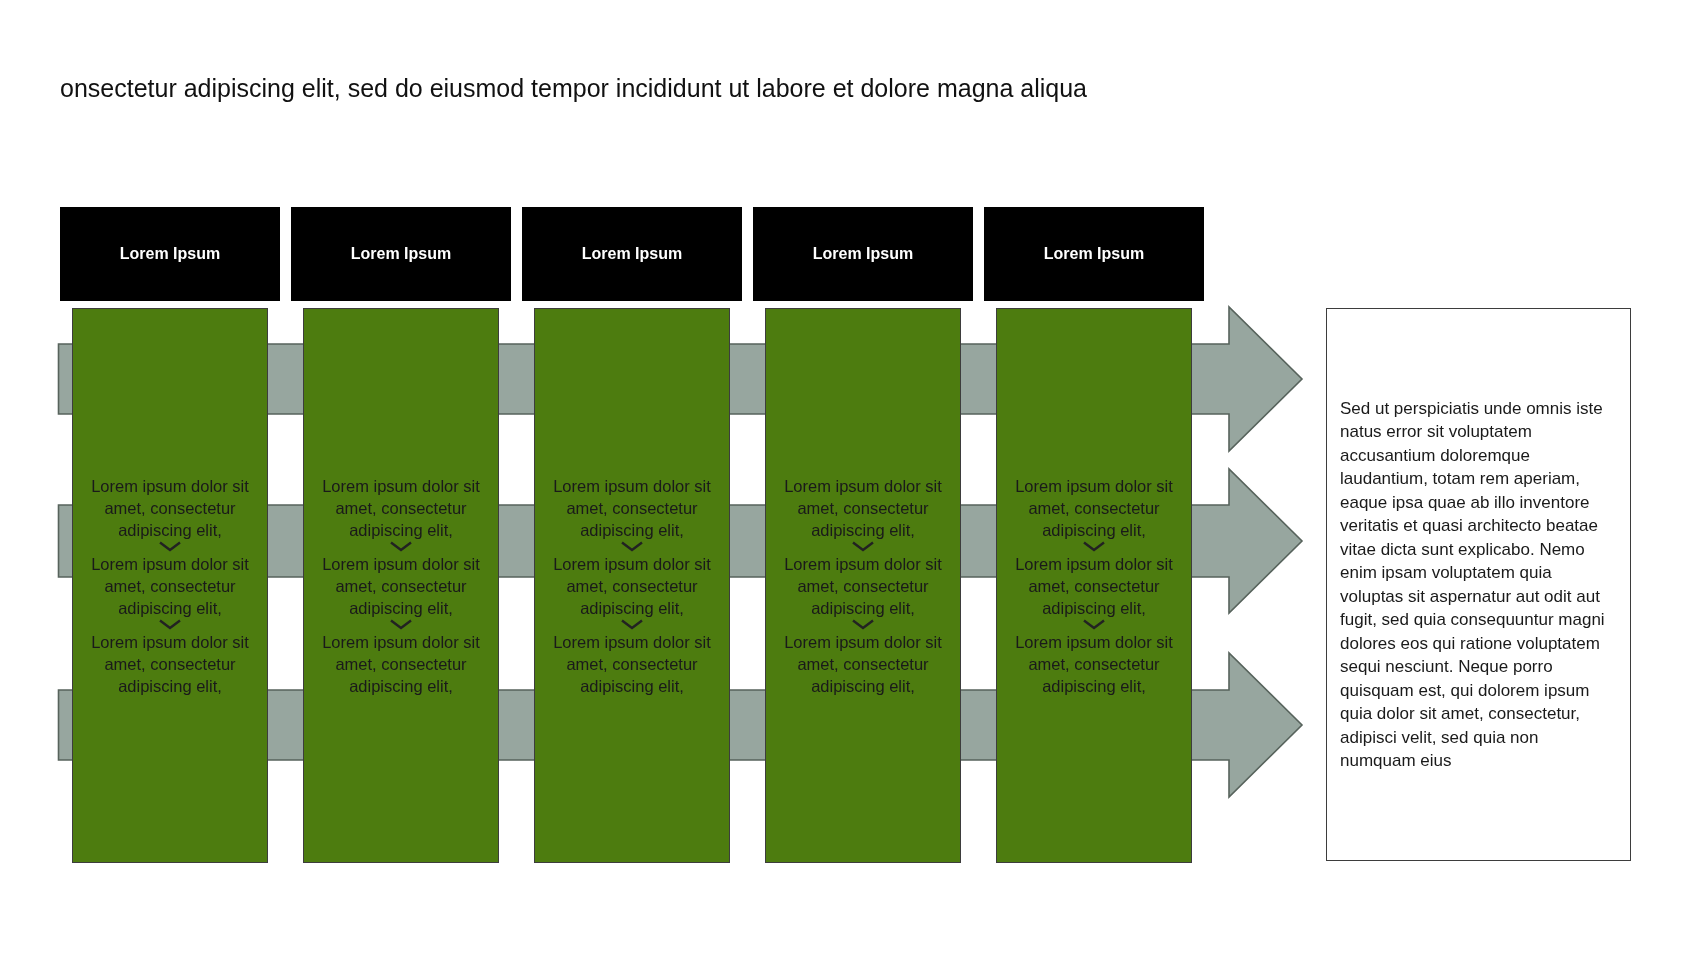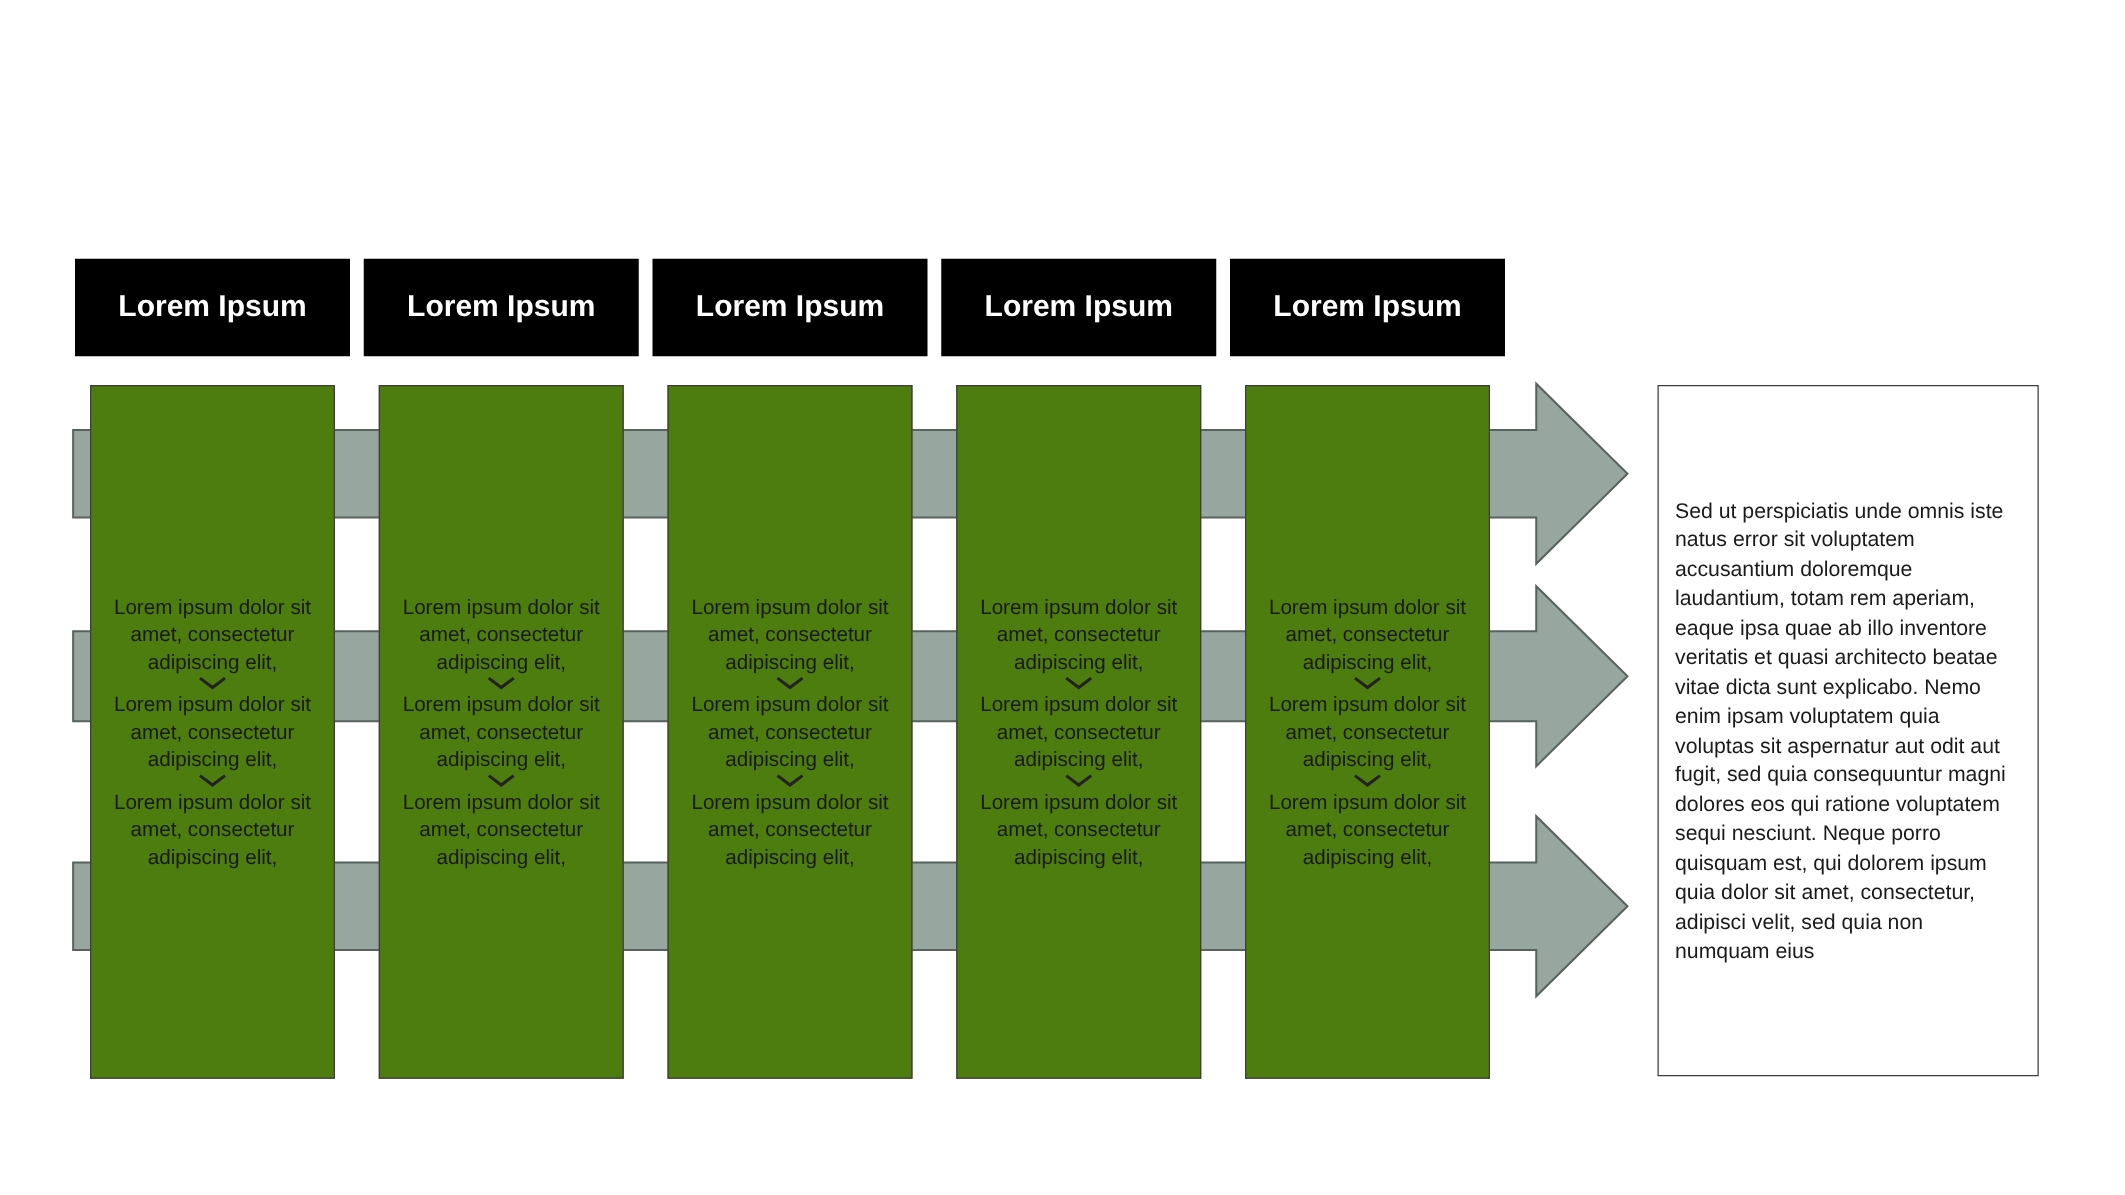--- a/index.html
+++ b/index.html
@@ -19,25 +19,25 @@
     color: #111; font-weight: 400;
   }
 
   
   .bands-svg { position: absolute; left: 0; top: 0; width: 1700px; height: 956px; z-index: 1; }
   .bands-svg polygon { fill: var(--arrow-fill, #97a69f); stroke: var(--arrow-stroke, #57635c); stroke-width: 1.6px; }
 
   
   .slot { position: absolute; top: 207px; width: 220px; height: 660px; z-index: 2; }
   .col-header {
-    position: absolute; left: 0; top: 0; width: 220px; height: 78px;
+    position: absolute; left: 0; top: 0; width: 220px; height: 94px;
     background: var(--header-bg, #000);
     color: var(--header-text, #fff);
     display: flex; align-items: center; justify-content: center;
-    font-size: 24px; font-weight: 700;
+    font-size: 16px; font-weight: 700;
   }
   .col-box {
     position: absolute; left: 12px; top: 101px; width: 196px; height: 555px;
     background: #4d7c0f; border: 1px solid var(--box-border, #3d3d3d);
     display: flex; flex-direction: column; justify-content: center; align-items: center;
   }
   .step {
     width: 100%; padding: 0 9px; text-align: center;
     font-size: 16.5px; line-height: 22px; color: var(--body-text, #1a1a1a);
   }
@@ -60,20 +60,21 @@
 
 <div class="stage">
 
   <svg class="bands-svg" viewBox="0 0 1700 956" aria-hidden="true">
     <polygon points="58.5,344 1229,344 1229,307 1302,379 1229,451 1229,414 58.5,414"></polygon>
     <polygon points="58.5,505 1229,505 1229,469 1302,541 1229,613 1229,577 58.5,577"></polygon>
     <polygon points="58.5,690 1229,690 1229,653 1302,725 1229,797 1229,760 58.5,760"></polygon>
   </svg>
 
   <div class="heading">
+    <p>onsectetur adipiscing elit, sed do eiusmod tempor incididunt ut labore et dolore magna aliqua</p>
   </div>
 
   <div class="slot" style="left:60px">
     <div class="col-header">Lorem Ipsum</div>
     <div class="col-box">
       <div class="step">Lorem ipsum dolor sit amet, consectetur adipiscing elit,</div>
       <svg class="chev" viewBox="0 0 22 12">
           <polyline points="1,1.5 11,9 21,1.5"></polyline>
         </svg>
       <div class="step">Lorem ipsum dolor sit amet, consectetur adipiscing elit,</div>

